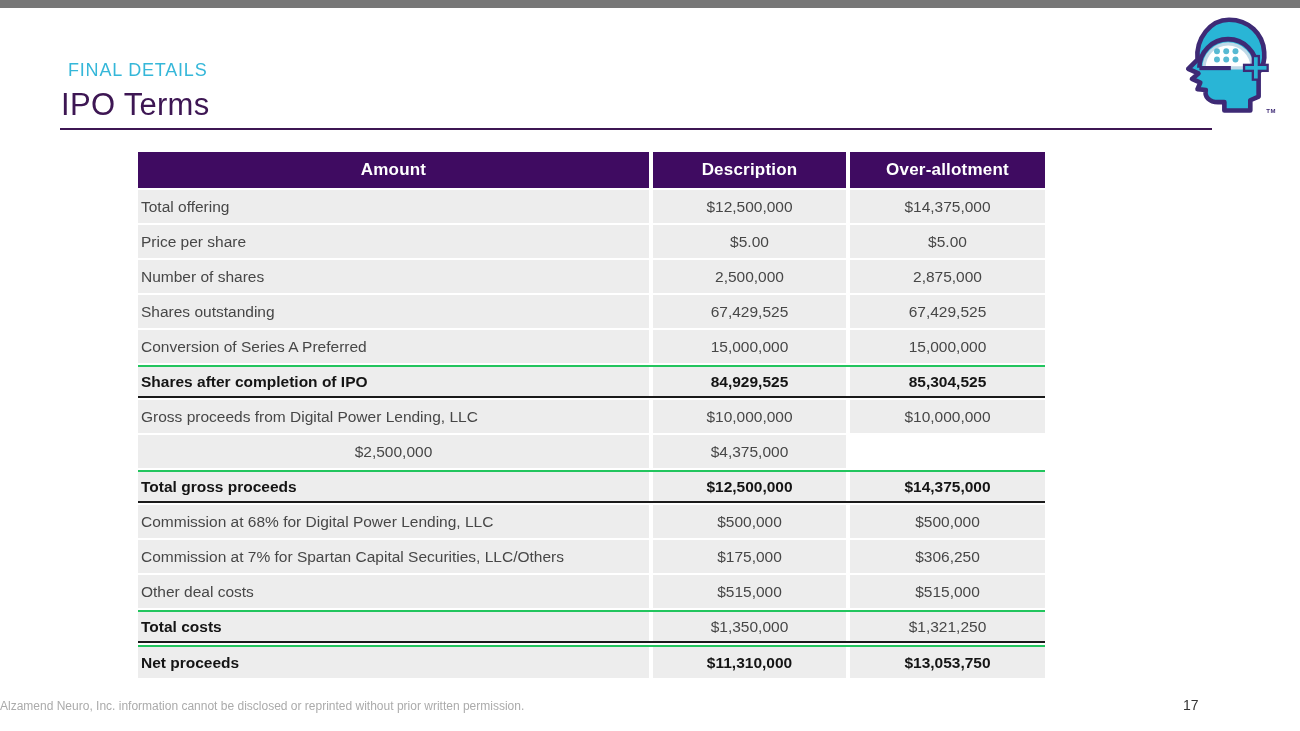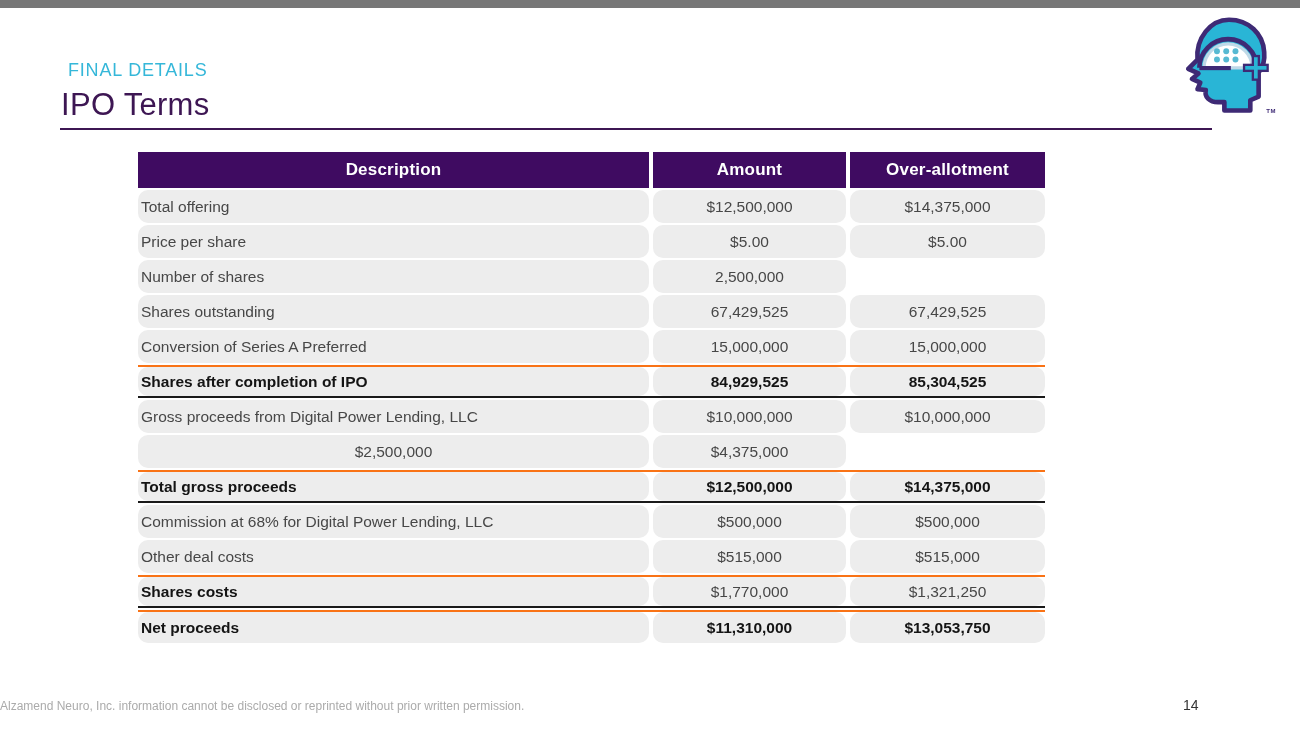--- a/index.html
+++ b/index.html
@@ -43,25 +43,25 @@
     display:grid;grid-template-columns:511px 193px 195px;column-gap:4px;
   }
   .thead{height:36px;margin-bottom:2px;}
   .th{
     background:var(--header-purple);color:#fff;font-weight:bold;font-size:17px;
     display:flex;align-items:center;justify-content:center;letter-spacing:.2px;
   }
   .trow{height:33px;margin-bottom:2px;box-sizing:border-box;}
   .cell{
     background:var(--row-bg);display:flex;align-items:center;
-    font-size:15.5px;color:var(--row-text);border-radius:10px;
+    font-size:15.5px;color:var(--row-text);
   }
   .cell.desc{justify-content:flex-start;padding-left:3px;}
   .cell.num{justify-content:center;}
-  .trow.total{border-top:2px solid #f97316;border-bottom:2px solid #1A1A1A;}
+  .trow.total{border-top:2px solid #22c55e;border-bottom:2px solid #1A1A1A;}
   .trow.total .cell{font-weight:bold;color:var(--emph-text);}
   .trow.total.label-only .cell.num{font-weight:400;color:var(--row-text);}
   .trow.no-bottom{border-bottom:none;}
   .footer{
     position:absolute;left:0;right:0;top:691px;text-align:left;
     font-size:12px;color:var(--footer-gray);
   }
   .pagenum{
     position:absolute;left:1183px;top:689px;font-size:14px;color:#333333;
   }
@@ -90,38 +90,39 @@
       <rect x="61" y="51.5" width="28" height="9" fill="var(--logo-purple)"></rect>
       <rect x="70.5" y="42" width="9" height="28" fill="var(--logo-purple)"></rect>
       <rect x="63.5" y="54" width="23" height="4" fill="var(--logo-cyan)"></rect>
       <rect x="73" y="44.5" width="4" height="23" fill="var(--logo-cyan)"></rect>
     </svg>
     <span class="tm">TM</span>
   </div>
 
   <div class="table">
     <div class="thead">
+      <div class="th">Amount</div>
       <div class="th">Description</div>
-      <div class="th">Amount</div>
       <div class="th">Over-allotment</div>
     </div>
 
     <div class="trow">
       <div class="cell desc">Total offering</div>
       <div class="cell num">$12,500,000</div>
       <div class="cell num">$14,375,000</div>
     </div>
     <div class="trow">
       <div class="cell desc">Price per share</div>
       <div class="cell num">$5.00</div>
       <div class="cell num">$5.00</div>
     </div>
     <div class="trow">
       <div class="cell desc">Number of shares</div>
       <div class="cell num">2,500,000</div>
+      <div class="cell num">2,875,000</div>
     </div>
     <div class="trow">
       <div class="cell desc">Shares outstanding</div>
       <div class="cell num">67,429,525</div>
       <div class="cell num">67,429,525</div>
     </div>
     <div class="trow">
       <div class="cell desc">Conversion of Series A Preferred</div>
       <div class="cell num">15,000,000</div>
       <div class="cell num">15,000,000</div>
@@ -144,32 +145,37 @@
       <div class="cell desc">Total gross proceeds</div>
       <div class="cell num">$12,500,000</div>
       <div class="cell num">$14,375,000</div>
     </div>
     <div class="trow">
       <div class="cell desc">Commission at 68% for Digital Power Lending, LLC</div>
       <div class="cell num">$500,000</div>
       <div class="cell num">$500,000</div>
     </div>
     <div class="trow">
+      <div class="cell desc">Commission at 7% for Spartan Capital Securities, LLC/Others</div>
+      <div class="cell num">$175,000</div>
+      <div class="cell num">$306,250</div>
+    </div>
+    <div class="trow">
       <div class="cell desc">Other deal costs</div>
       <div class="cell num">$515,000</div>
       <div class="cell num">$515,000</div>
     </div>
     <div class="trow total label-only">
-      <div class="cell desc">Shares costs</div>
-      <div class="cell num">$1,770,000</div>
+      <div class="cell desc">Total costs</div>
+      <div class="cell num">$1,350,000</div>
       <div class="cell num">$1,321,250</div>
     </div>
     <div class="trow total no-bottom">
       <div class="cell desc">Net proceeds</div>
       <div class="cell num">$11,310,000</div>
       <div class="cell num">$13,053,750</div>
     </div>
   </div>
 
   <div class="footer">Alzamend Neuro, Inc. information cannot be disclosed or reprinted without prior written permission.</div>
-  <div class="pagenum">14</div>
+  <div class="pagenum">17</div>
 
 </div>
 
 </body></html>

